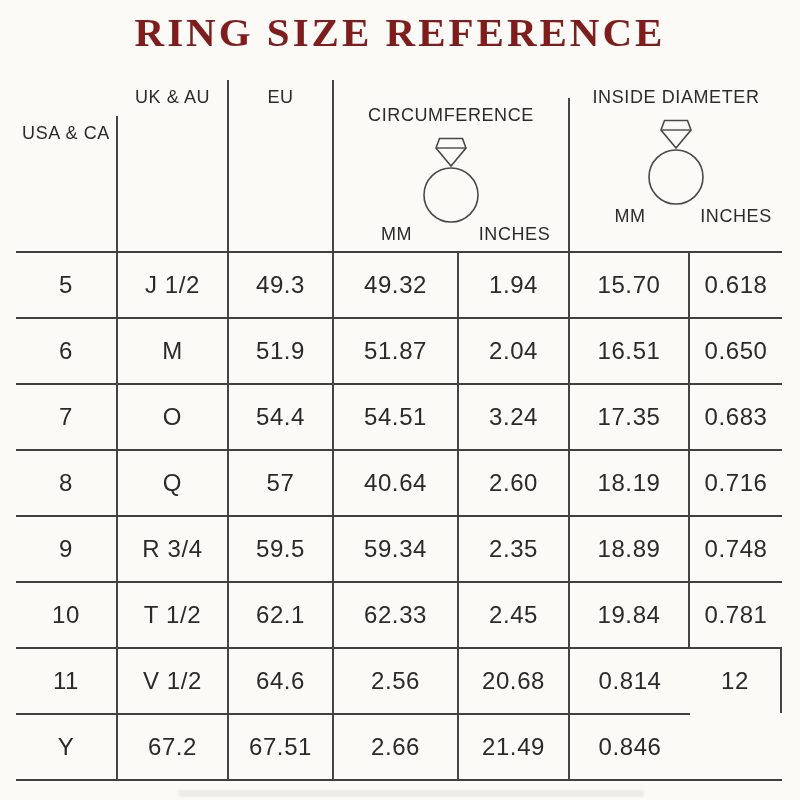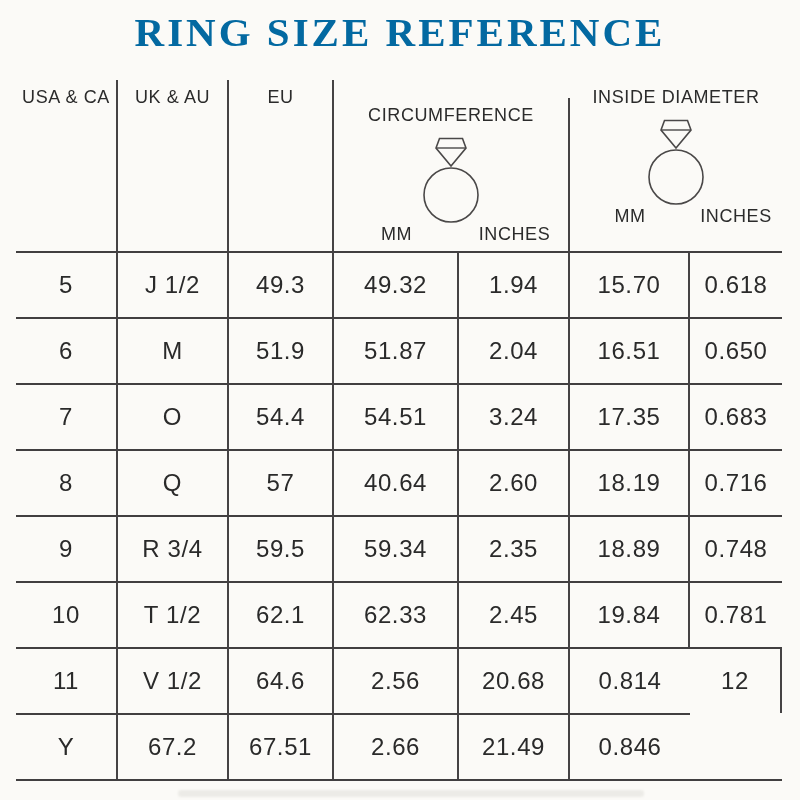--- a/index.html
+++ b/index.html
@@ -21,21 +21,21 @@
     position: absolute;
     top: 8px;
     left: 0;
     width: 100%;
     margin: 0;
     text-align: center;
     font-family: "Liberation Serif", serif;
     font-weight: 700;
     font-size: 41px;
     letter-spacing: 3px;
-    color: #0369a1;
+    color: #7f1d1d;
     white-space: nowrap;
   }
   .table {
     position: absolute;
     left: 16px;
     top: 80px;
     width: 766px;
     display: grid;
     grid-template-columns: 102px 111px 105px 125px 111px 120px 92px;
     grid-template-rows: 171px repeat(8, 66px);
@@ -51,21 +51,21 @@
     color: #2b2b2b;
   }
   .hcell.no-right { border-right: none; align-items: center; }
   .hlabel {
     padding-top: 7px;
     font-size: 18px;
     letter-spacing: 0.6px;
     color: #2b2b2b;
     white-space: nowrap;
   }
-  .h-usa { grid-column: 1; }
+  .h-usa { grid-column: 1; margin-top: 36px; }
   .h-uk  { grid-column: 2; }
   .h-eu  { grid-column: 3; }
   .h-circ { grid-column: 4 / span 2; margin-top: 18px; }
   .h-diam { grid-column: 6 / span 2; }
   .ring-icon {
     margin-top: 10px;
     flex: 0 0 auto;
   }
   .subrow {
     margin-top: auto;

